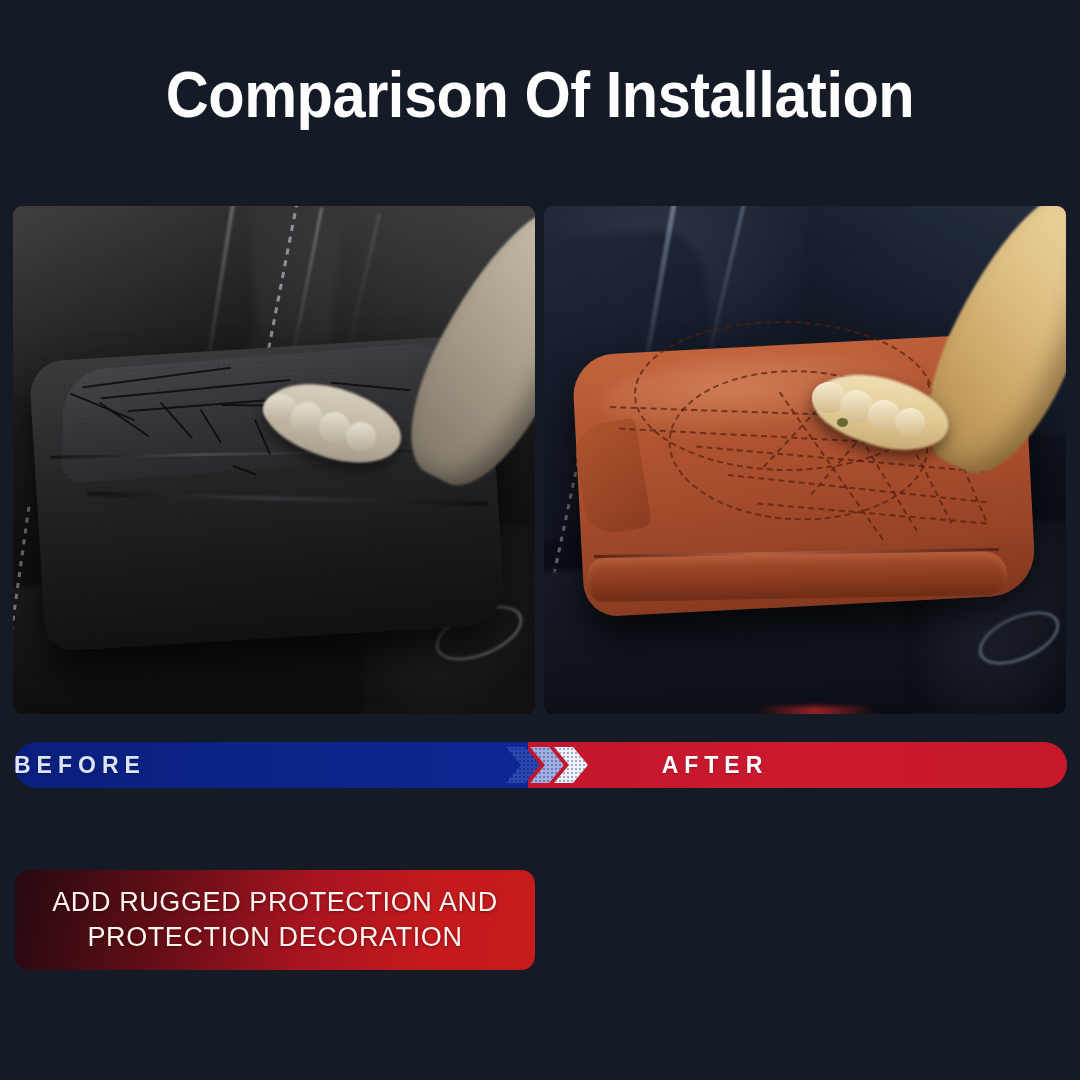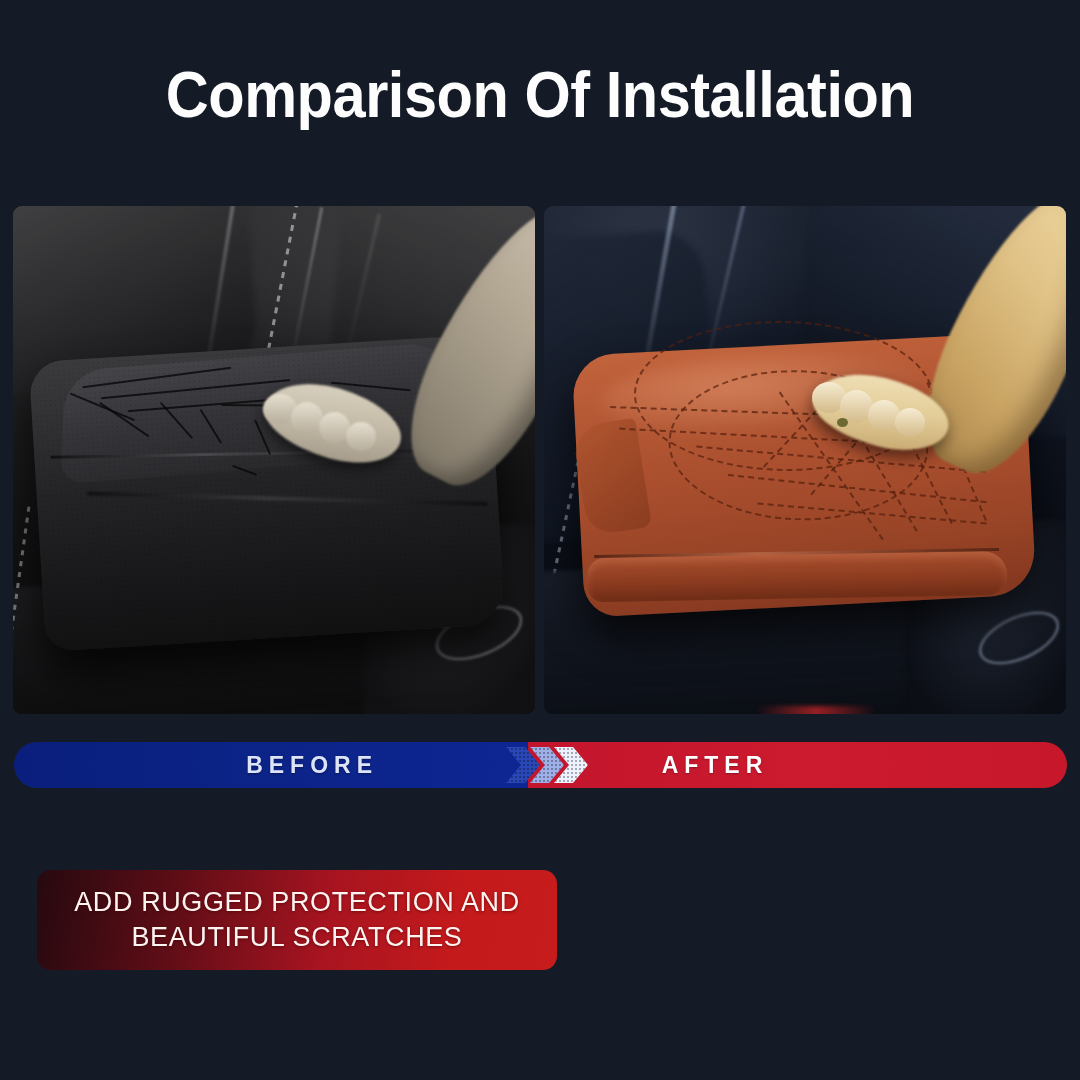--- a/index.html
+++ b/index.html
@@ -313,21 +313,21 @@
     left:14px; top:742px;
     width:1053px; height:46px;
     border-radius:23px;
     overflow:hidden;
     display:flex;
   }
   .banner .half-before {
     position:relative;
     width:514px; height:100%;
     background:linear-gradient(90deg,#0a1f7d 0%,#0c2489 55%,#0d2693 100%);
-    display:flex; align-items:center; justify-content:flex-end;
+    display:flex; align-items:center; justify-content:flex-start;
   }
   .banner .half-after {
     position:relative;
     flex:1; height:100%;
     background:linear-gradient(90deg,#c2152c 0%,#cc1a2e 50%,#c7182b 100%);
     display:flex; align-items:center; justify-content:center;
   }
   .lbl-before {
     color:#dde4f7; font-size:23px; font-weight:bold;
     letter-spacing:6px; margin-right:150px;
@@ -371,21 +371,20 @@
     letter-spacing:.6px;
   }
   .cap-before {
     background:linear-gradient(180deg,#2a3245 0%,#242b3c 100%);
     color:#ccd4e4;
   }
   .cap-after {
     background:linear-gradient(100deg,#26090f 0%,#5d0d16 26%,#a81420 56%,#c41a1c 80%,#c61c1c 100%);
     color:#fdf4f1;
     text-shadow:0 1px 3px rgba(60,0,0,.55);
-    margin-left:22px;
   }
 </style>
 </head>
 <body>
 
 <div class="title">Comparison Of Installation</div>
 
 <div class="photo-row">
 
   <div class="photo ph-before">
@@ -480,15 +479,15 @@
   <div class="chevwrap">
     <div class="chev c1"></div>
     <div class="chev c2"></div>
     <div class="chev c3"></div>
   </div>
 </div>
 
 <div class="captions">
   <div class="cap cap-after">
     <span>ADD RUGGED PROTECTION AND</span>
-    <span>BEAUTIFUL SCRATCHES</span>
+    <span>PROTECTION DECORATION</span>
   </div>
 </div>
 
 </body></html>

